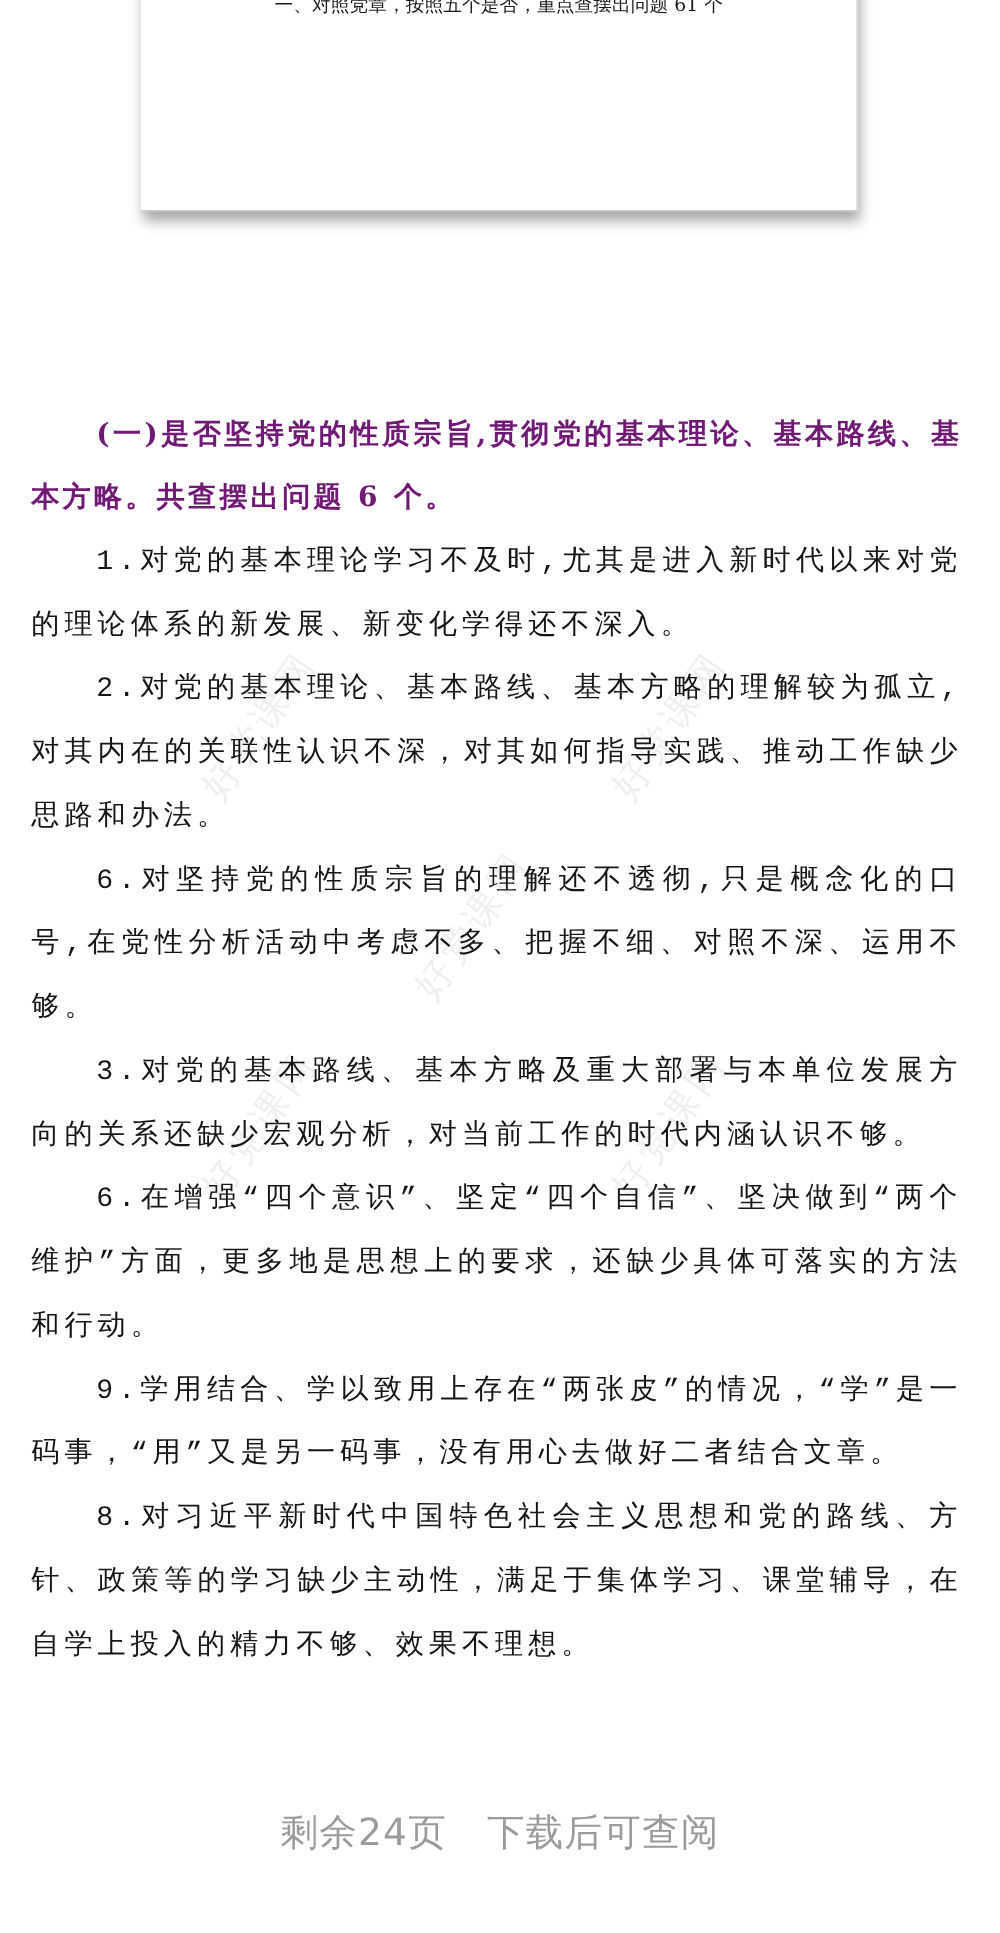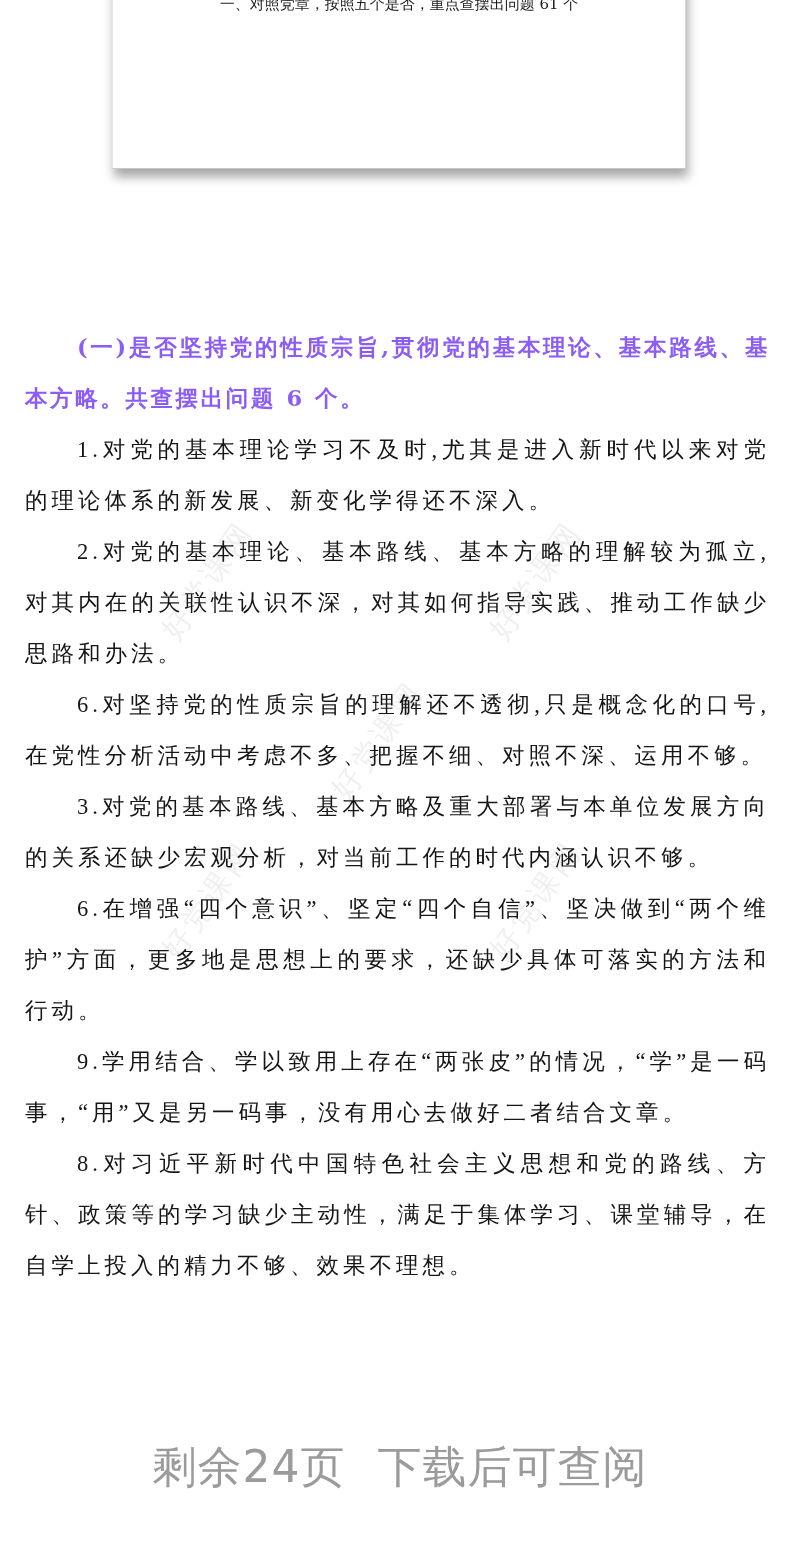--- a/index.html
+++ b/index.html
@@ -48,27 +48,27 @@
       width: 745px;
     }
     .para {
       font-size: 22.5px;
       line-height: 51px;
       letter-spacing: 4px;
       text-indent: 52px;
       text-align: justify;
       margin: 0;
       color: #161616;
-      font-family: Liberation Serif, serif;
+      font-family: Liberation Mono, monospace;
       font-weight: 300;
     }
     .para.heading {
       font-weight: bold;
       letter-spacing: 2.6px;
-      color: #8b5cf6;
+      color: #701a75;
       font-family: "DejaVu Serif", "Liberation Serif", serif;
     }
 
     
     .watermark {
       position: absolute;
       font-size: 30px;
       color: rgba(120,120,120,0.12);
       transform: rotate(-55deg);
       transform-origin: center;
@@ -78,21 +78,21 @@
       font-family: "DejaVu Sans", "Liberation Sans", sans-serif;
     }
 
     
     .footer {
       position: absolute;
       left: 0;
       right: 0;
       top: 1447px;
       text-align: center;
-      font-size: 44px;
+      font-size: 30px;
       line-height: 40px;
       color: #9b9b9b;
       font-family: "DejaVu Sans", "Liberation Sans", sans-serif;
       letter-spacing: 1px;
     }
     .footer .gap {
       display: inline-block;
       width: 32px;
     }
   </style>

